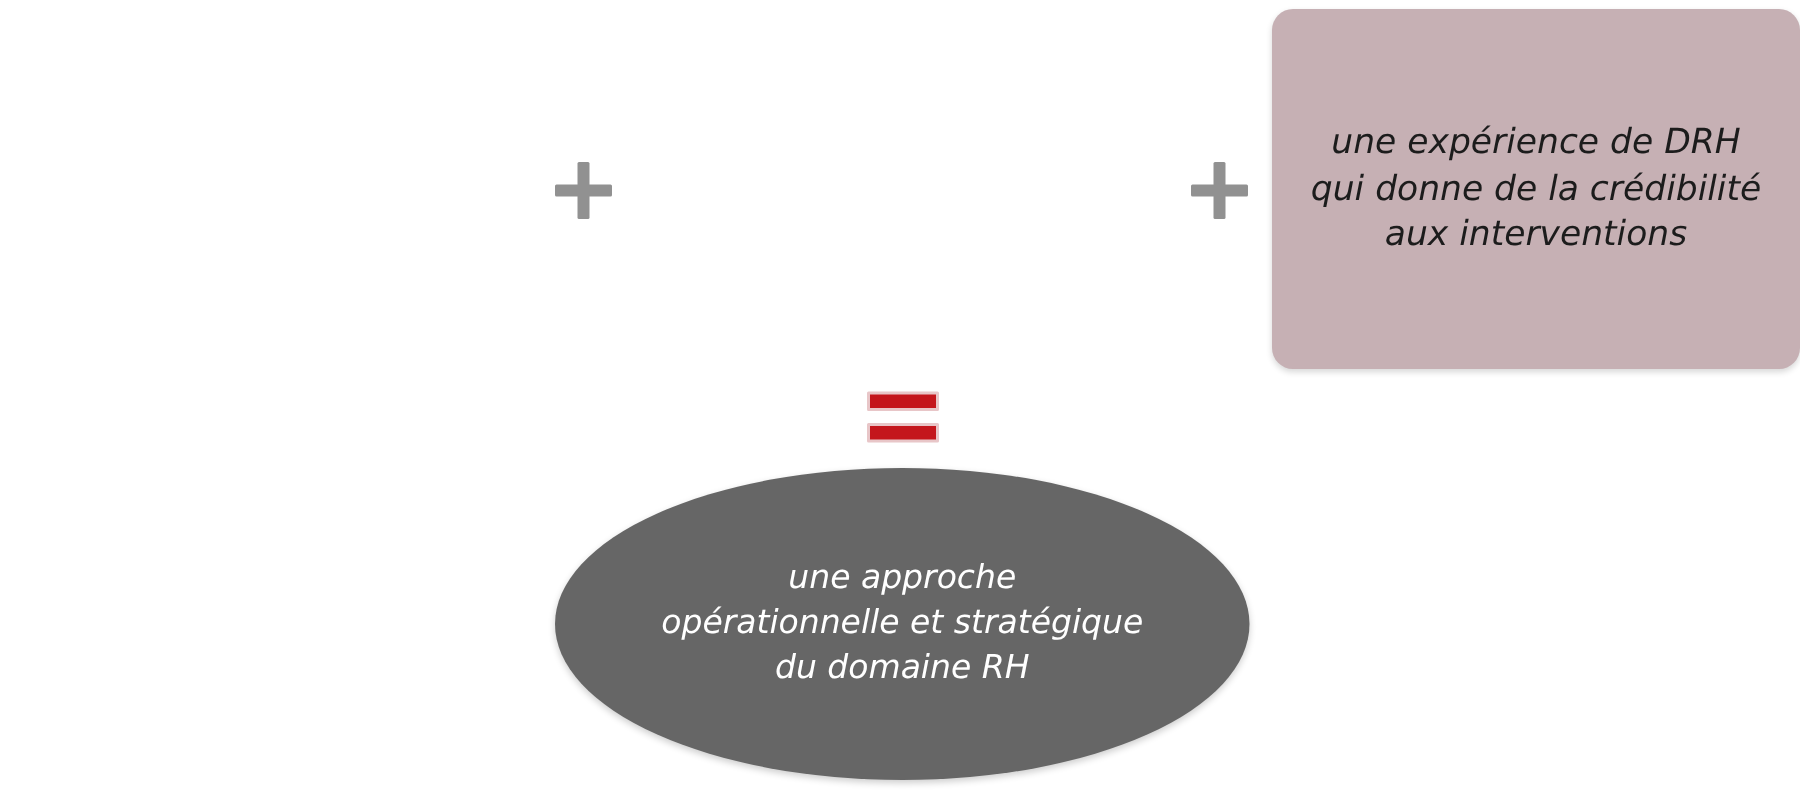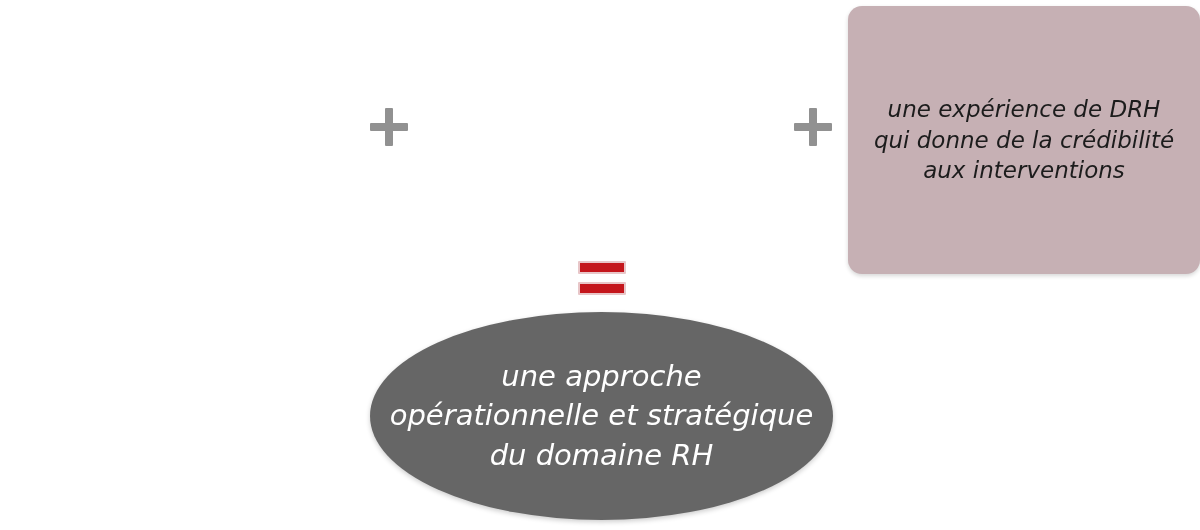--- a/index.html
+++ b/index.html
@@ -43,21 +43,21 @@
     width: 356px; height: 236px;
     background: #dcdcd2;
   }
   #box-regard {
     left: 425px; top: 6px;
     width: 350px; height: 236px;
     background: #9db5bd;
   }
   #box-experience {
     left: 848px; top: 6px;
-    width: 352px; height: 268px;
+    width: 352px; height: 240px;
     background: #c6b0b4;
   }
 
   
   .op-plus {
     position: absolute;
     width: 44px;
     height: 44px;
   }
   .op-plus .bar {
@@ -102,21 +102,21 @@
     width: 463px; height: 208px;
     background: #666666;
     border-radius: 50%;
     display: flex;
     align-items: center;
     justify-content: center;
     box-shadow: 0 2px 5px rgba(0,0,0,0.20);
   }
   #result-ellipse .term-text {
     color: #ffffff;
-    font-size: 29px;
+    font-size: 22px;
     line-height: 1.35;
   }
 </style>
 </head>
 <body>
 
 <div id="canvas">
 
 
   <div class="op-plus" id="plus-1">

